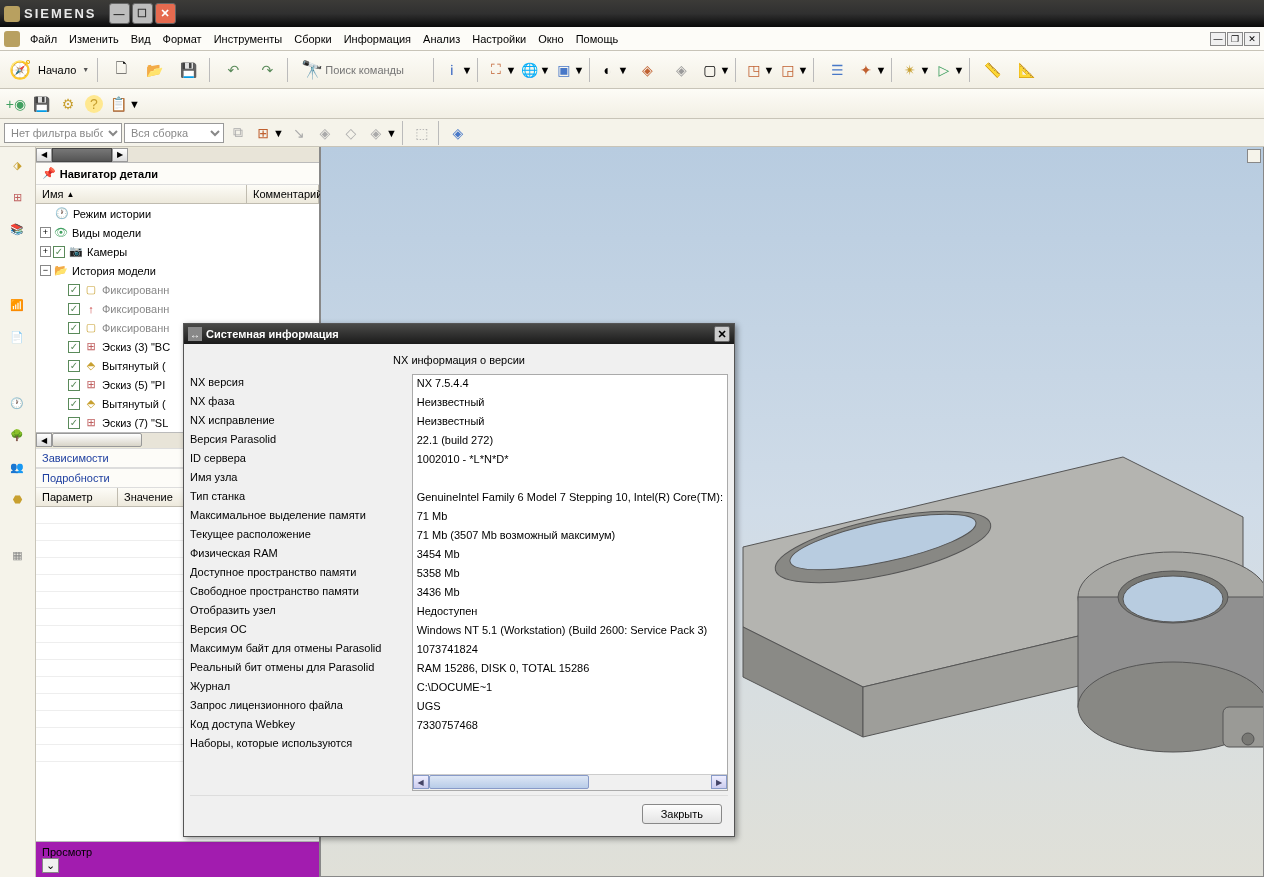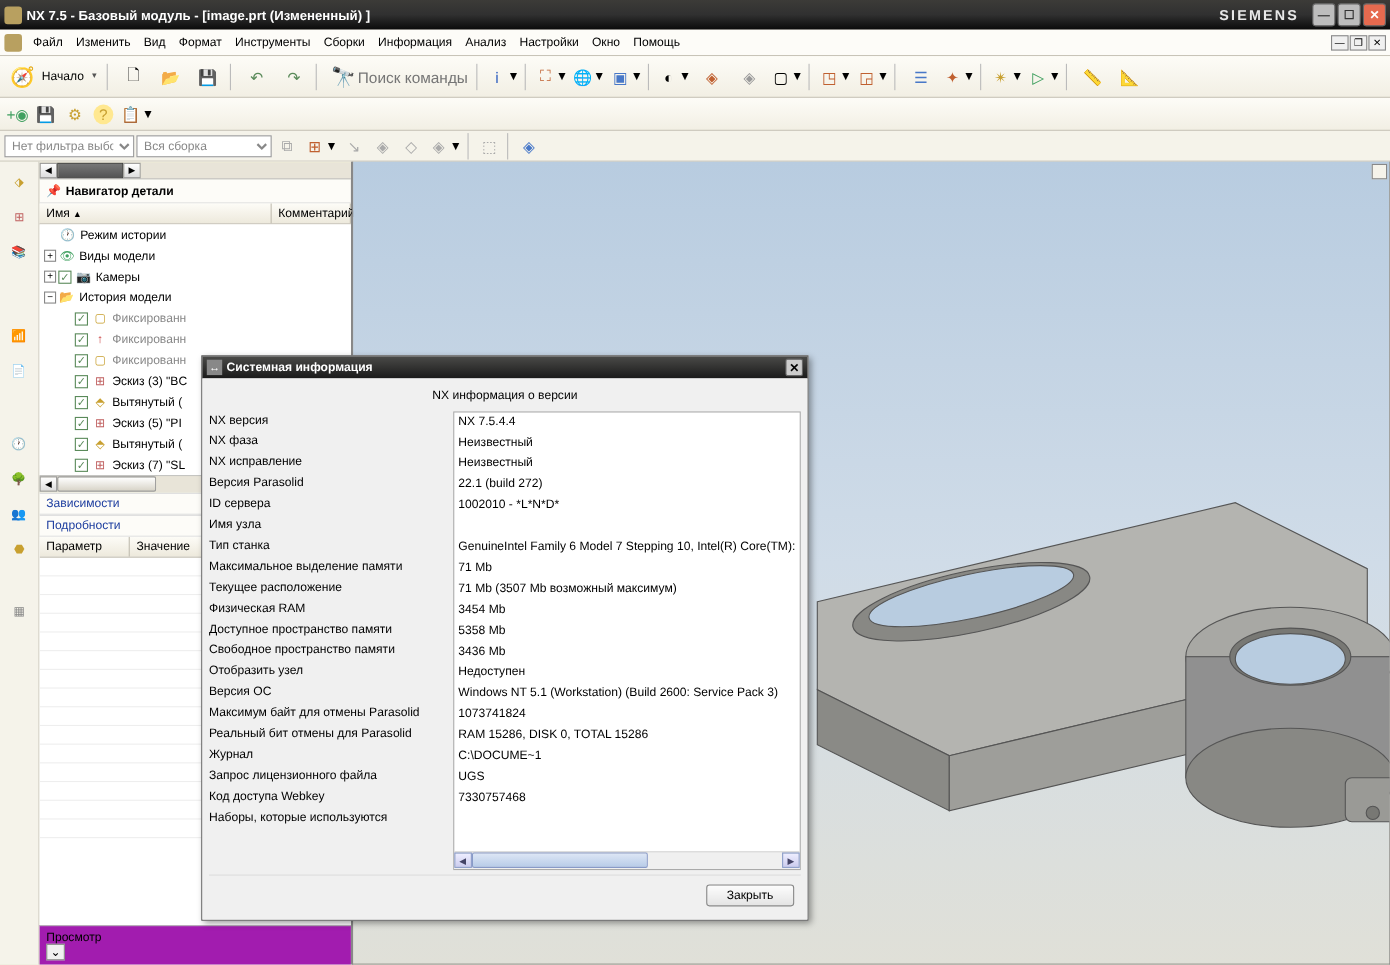--- a/index.html
+++ b/index.html
@@ -25,21 +25,21 @@
 .toolbar { background: linear-gradient(#fdfcf7, #f2efe4); border-bottom: 1px solid #c8c4b8; display: flex; align-items: center; padding: 2px 4px; gap:2px;}
 .toolbar.main { height: 38px; }
 .toolbar.sec { height: 30px; }
 .toolbar.filter { height: 28px; background:#f5f3ea;}
 .tb-btn { min-width: 24px; height: 24px; border: 1px solid transparent; display: flex; align-items: center; justify-content: center; cursor: pointer; border-radius:2px;}
 .tb-btn.large { width: 32px; height: 32px; }
 .tb-sep { width: 4px; height: 24px; border-left: 1px solid #bbb; margin: 0 2px; }
 .tb-drop { display:flex; align-items:center; padding:2px 4px; cursor:pointer;}
 .tb-drop .arrow { font-size:7px; margin-left:2px; color:#555;}
 .tb-text { padding:0 4px;}
-.tb-search { height:20px; border:none; background:transparent; outline:none; width:100px; font-size:14px;}
+.tb-search { height:20px; border:none; background:transparent; outline:none; width:100px; font-size:11px;}
 .filter-select { height:20px; border:1px solid #999; background:#fff; font-size:11px; padding:0 2px; color:#888;}
 
 
 .ico { width:20px; height:20px; display:inline-flex; align-items:center; justify-content:center; font-size:14px;}
 .ico.large { width:26px; height:26px; font-size:18px;}
 .i-open { color:#d8a848;}
 .i-save { color:#4a6aac;}
 .i-undo { color:#5a8a5a;}
 .i-redo { color:#5a8a5a;}
 
@@ -99,21 +99,20 @@
 .dlg-hscroll .thumb { width:160px; height:14px; background:linear-gradient(#dde6f5,#b8cce8); border:1px solid #889ac8; border-radius:2px;}
 .dlg-hscroll .track { flex:1; background:#f0f0f0;}
 .dlg-footer { padding: 8px 6px 6px 6px; display:flex; justify-content:flex-end; border-top:1px solid #ddd; margin-top:4px;}
 .dlg-btn { padding: 3px 18px; background: linear-gradient(#fdfdfd,#e4e4e4); border:1px solid #888; border-radius:3px; cursor:pointer;}
 </style>
 </head>
 <body>
 
 <div class="titlebar">
   <div class="app-icon"></div>
-  <div class="title">NX 7.5 - Базовый модуль - [image.prt (Измененный) ]</div>
   <div class="brand">SIEMENS</div>
   <div class="win-btns">
     <div class="win-btn">—</div>
     <div class="win-btn">☐</div>
     <div class="win-btn close">✕</div>
   </div>
 </div>
 
 <div class="menubar">
   <div class="m-icon"></div>
@@ -245,21 +244,21 @@
       <span class="ico" style="color:#c8a030;background:#ffe890;border-radius:50%;width:18px;height:18px;">?</span>
     </div>
   <div class="tb-btn">
       <span class="ico">📋</span>
       <span class="arrow">▼</span>
     </div>
 </div>
 
 <div class="toolbar filter">
   <select class="filter-select" style="width:118px;"><option>Нет фильтра выбо</option></select>
-  <select class="filter-select" style="width:123px;"><option>Вся сборка</option></select>
+  <select class="filter-select" style="width:100px;"><option>Вся сборка</option></select>
   <div class="tb-btn">
       <span class="ico" style="color:#aaa;">⧉</span>
     </div>
   <div class="tb-btn">
       <span class="ico" style="color:#c06030;">⊞</span>
       <span class="arrow">▼</span>
     </div>
   <div class="tb-btn">
       <span class="ico" style="color:#aaa;">↘</span>
     </div>

